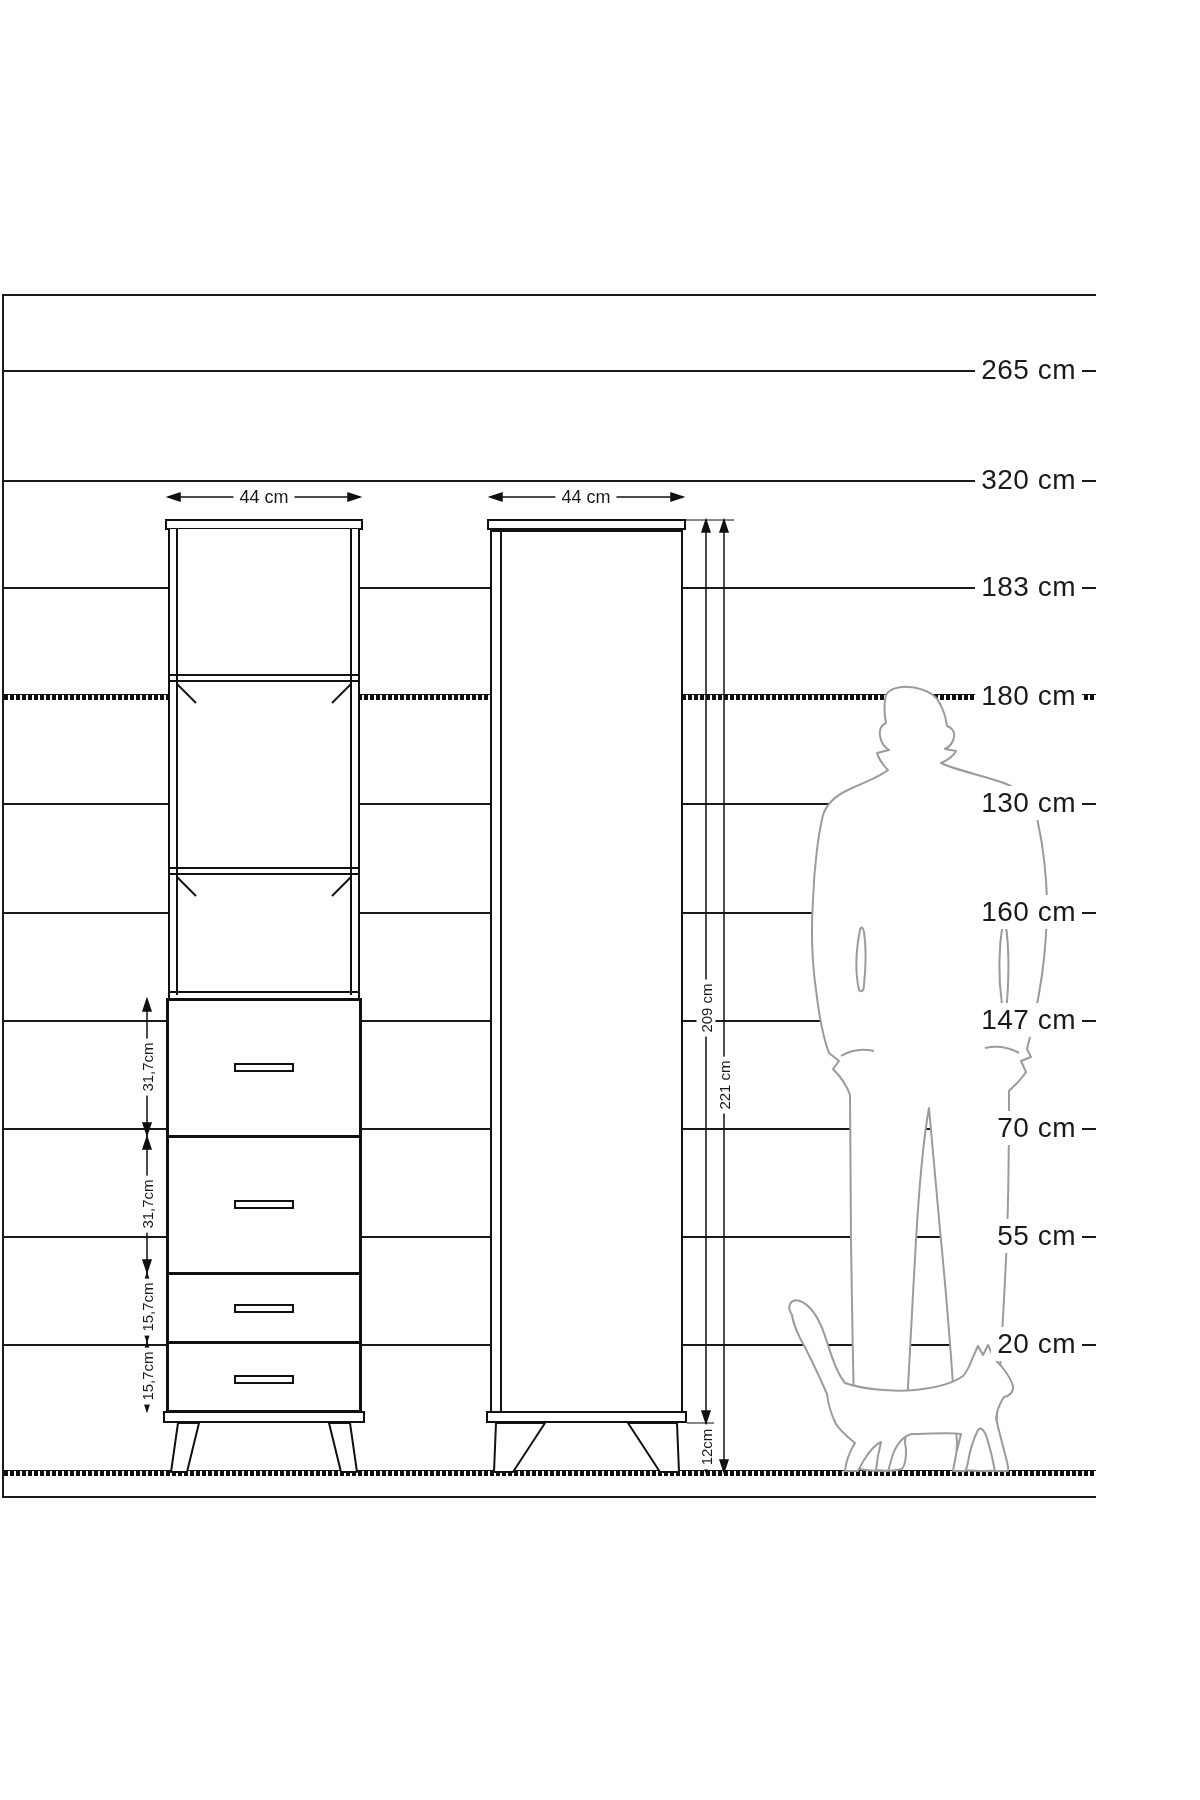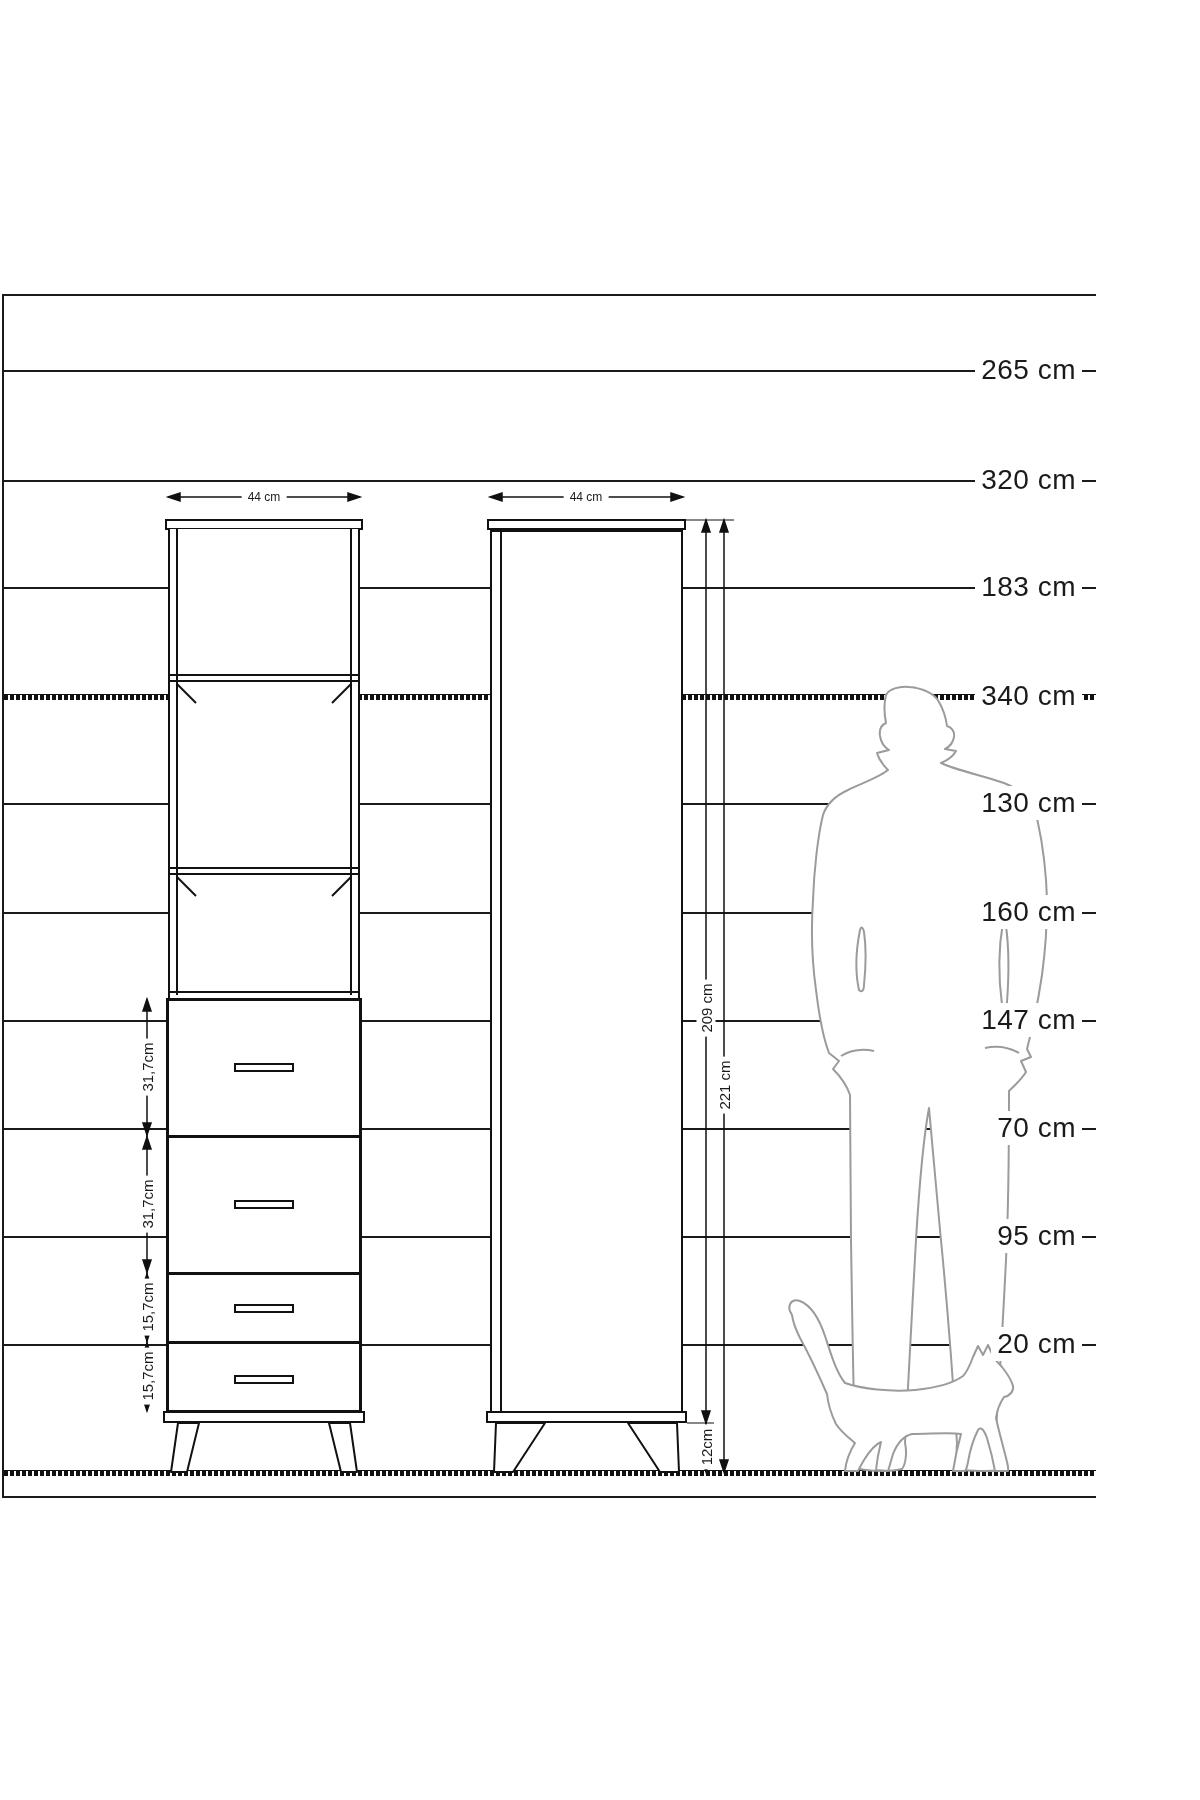--- a/index.html
+++ b/index.html
@@ -20,21 +20,21 @@
   .hline{position:absolute;height:2px;background:#111;}
   .thick{position:absolute;height:3px;background:#111;}
   .openbox{position:absolute;background:#fff;border-left:2px solid #111;border-right:2px solid #111;box-sizing:border-box;}
   .drawerblock{position:absolute;background:#fff;border:3px solid #111;box-sizing:border-box;}
   .handle{position:absolute;width:60px;height:9px;background:#fff;border:2px solid #111;box-sizing:border-box;}
   .doorbox{position:absolute;background:#fff;border:2px solid #111;border-bottom:none;box-sizing:border-box;}
   
   .vlab{position:absolute;transform:translate(-50%,-50%) rotate(-90deg);background:#fff;
         font-size:15px;white-space:nowrap;padding:1px 4px;}
   .hlab{position:absolute;transform:translate(-50%,-50%);background:#fff;
-        font-size:12px;white-space:nowrap;padding:0 6px;}
+        font-size:18px;white-space:nowrap;padding:0 6px;}
   svg.overlay{position:absolute;left:0;top:0;}
 </style>
 </head>
 <body>
 
 <div id="canvas">
 
   <div class="box"></div>
 
   <div class="gl" style="top:370px"></div>
@@ -159,26 +159,26 @@
       <polygon points="706,1472 702,1460 710,1460"></polygon>
       <line x1="724" y1="520" x2="724" y2="1472"></line>
       <polygon points="724,520 720,532 728,532"></polygon>
       <polygon points="724,1472 720,1460 728,1460"></polygon>
     </g>
   </svg>
 
   <div class="gl-label" style="top:353px">265 cm</div>
   <div class="gl-label" style="top:463px">320 cm</div>
   <div class="gl-label" style="top:570px">183 cm</div>
-  <div class="gl-label" style="top:679px">340 cm</div>
+  <div class="gl-label" style="top:679px">180 cm</div>
   <div class="gl-label" style="top:786px">130 cm</div>
   <div class="gl-label" style="top:895px">160 cm</div>
   <div class="gl-label" style="top:1003px">147 cm</div>
   <div class="gl-label" style="top:1111px">70 cm</div>
-  <div class="gl-label" style="top:1219px">95 cm</div>
+  <div class="gl-label" style="top:1219px">55 cm</div>
   <div class="gl-label" style="top:1327px">20 cm</div>
 
   <div class="hlab" style="left:264px;top:497px">44 cm</div>
   <div class="hlab" style="left:586px;top:497px">44 cm</div>
 
   <div class="vlab" style="left:147px;top:1067px">31,7cm</div>
   <div class="vlab" style="left:147px;top:1204px">31,7cm</div>
   <div class="vlab" style="left:147px;top:1307px">15,7cm</div>
   <div class="vlab" style="left:147px;top:1376px">15,7cm</div>
 

